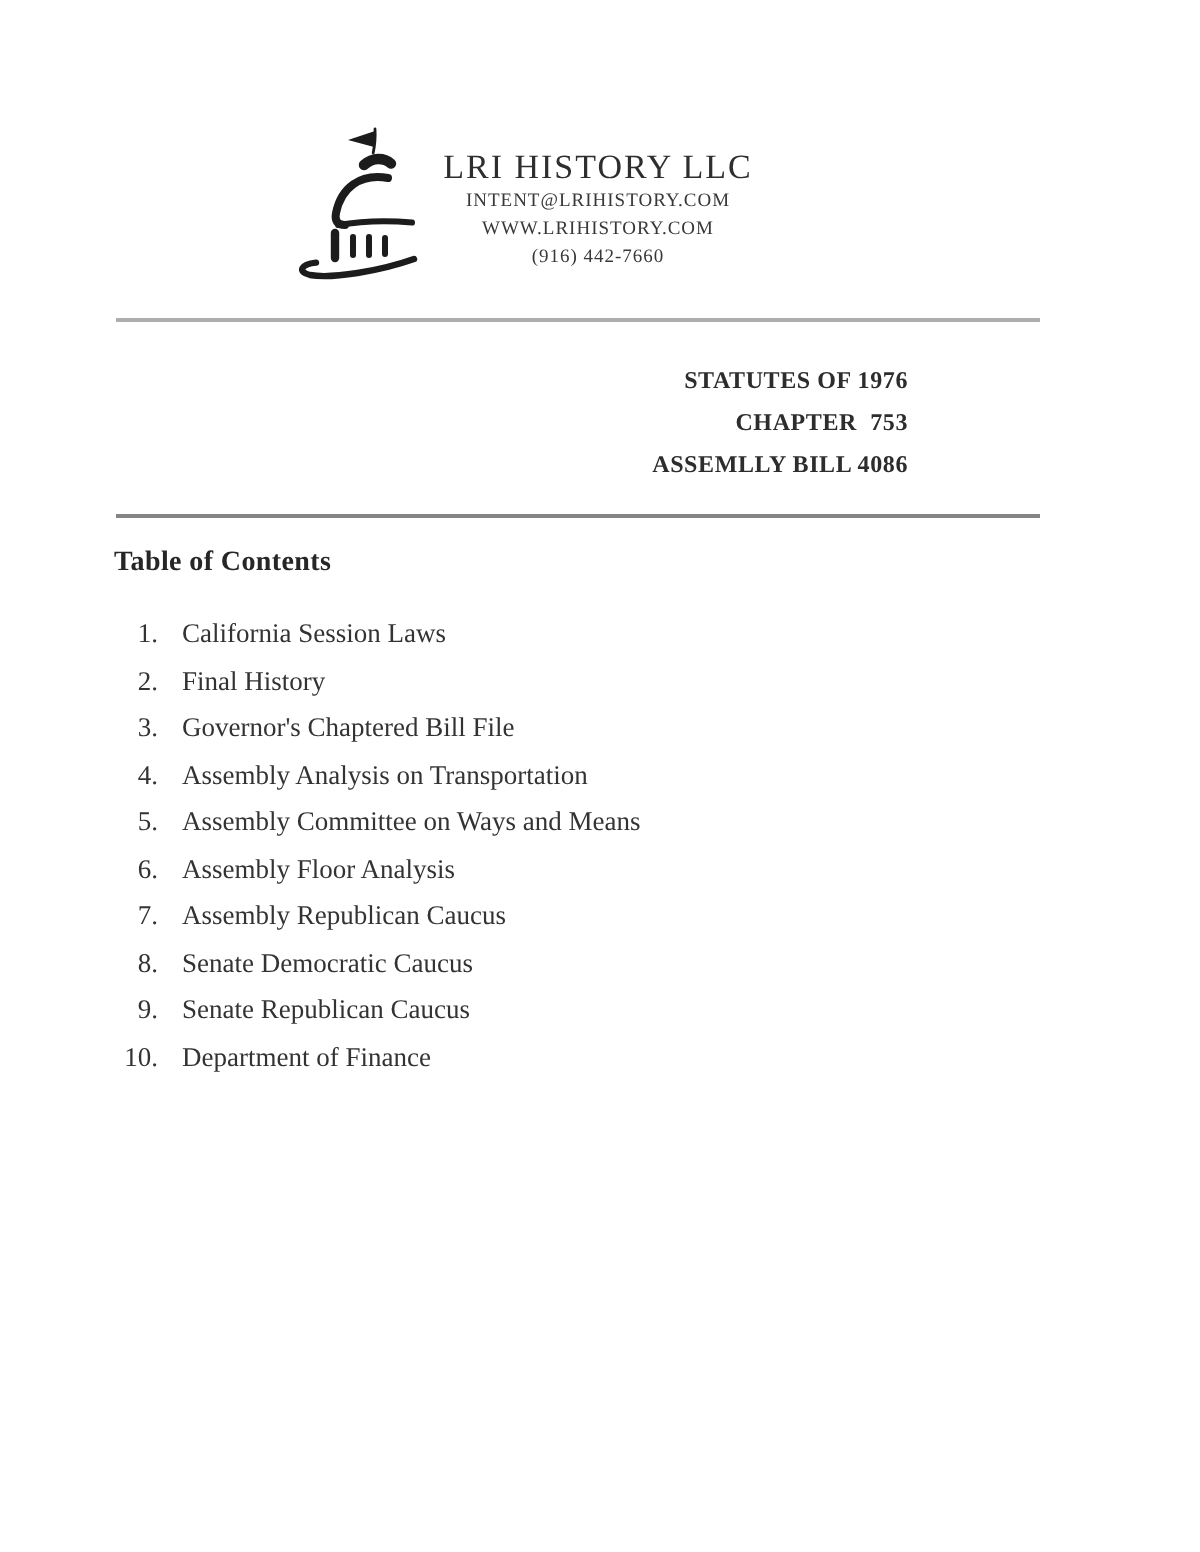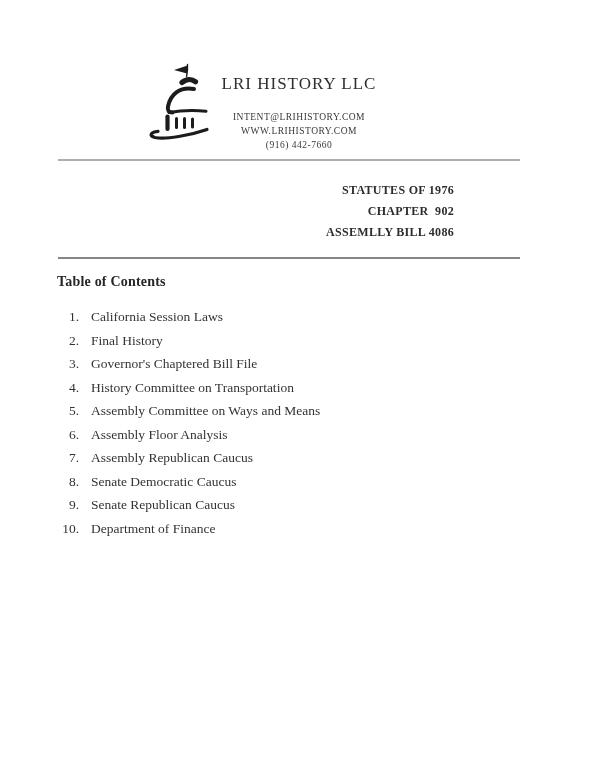--- a/index.html
+++ b/index.html
@@ -37,21 +37,21 @@
     white-space: nowrap;
   }
   .contact-line {
     font-size: 9.5px;
     letter-spacing: 0.5px;
     color: #383838;
     line-height: 14px;
     white-space: nowrap;
     margin-top: 0;
   }
-  .contact-block { margin-top: 16px; }
+  .contact-block { margin-top: 0; }
 
   
   .rule {
     position: absolute;
     left: 58px;
     width: 462px;
     border: none;
   }
   .rule-1 { top: 159px; height: 2px; background: #aeaeae; }
   .rule-2 { top: 257px; height: 1.5px; background: #858585; }
@@ -135,21 +135,21 @@
       <div class="contact-line">INTENT@LRIHISTORY.COM</div>
       <div class="contact-line">WWW.LRIHISTORY.COM</div>
       <div class="contact-line">(916) 442-7660</div>
     </div>
   </div>
 
   <div class="rule rule-1"></div>
 
   <div class="reference">
     <div>STATUTES OF 1976</div>
-    <div>CHAPTER  902</div>
+    <div>CHAPTER  753</div>
     <div>ASSEMLLY BILL 4086</div>
   </div>
 
   <div class="rule rule-2"></div>
 
   <div class="toc-heading">Table of Contents</div>
 
   <div class="toc-list">
     <div class="toc-row">
       <span class="toc-num">1.</span>
@@ -158,21 +158,21 @@
     <div class="toc-row">
       <span class="toc-num">2.</span>
       <span class="toc-label">Final History</span>
     </div>
     <div class="toc-row">
       <span class="toc-num">3.</span>
       <span class="toc-label">Governor's Chaptered Bill File</span>
     </div>
     <div class="toc-row">
       <span class="toc-num">4.</span>
-      <span class="toc-label">History Committee on Transportation</span>
+      <span class="toc-label">Assembly Analysis on Transportation</span>
     </div>
     <div class="toc-row">
       <span class="toc-num">5.</span>
       <span class="toc-label">Assembly Committee on Ways and Means</span>
     </div>
     <div class="toc-row">
       <span class="toc-num">6.</span>
       <span class="toc-label">Assembly Floor Analysis</span>
     </div>
     <div class="toc-row">

